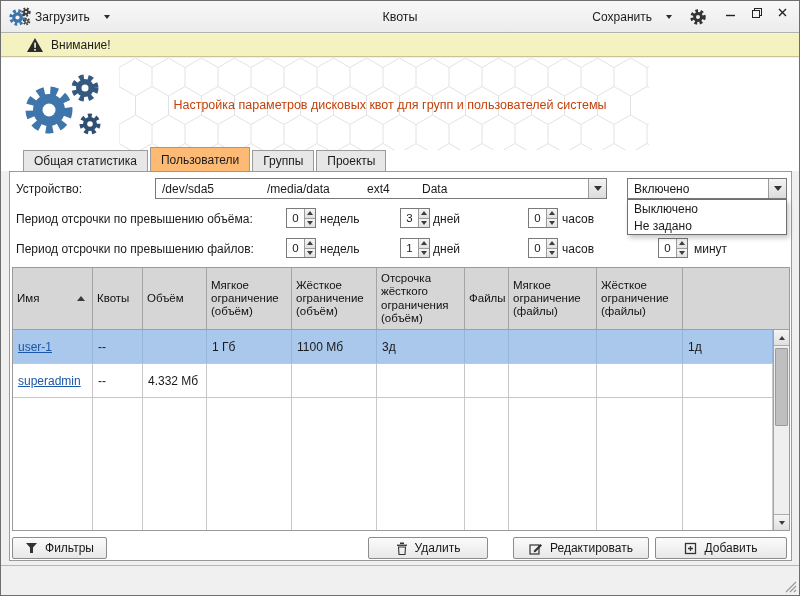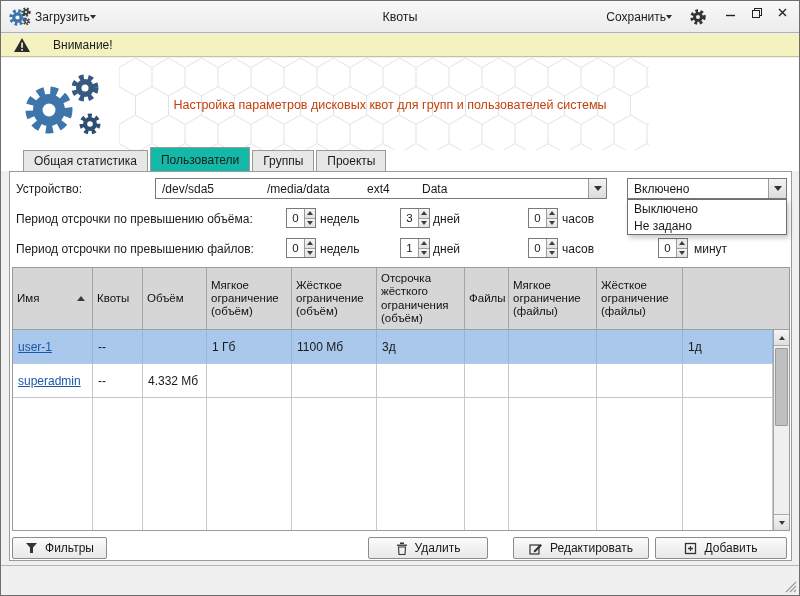--- a/index.html
+++ b/index.html
@@ -3,42 +3,42 @@
 <meta charset="utf-8">
 <style>
 *{margin:0;padding:0;box-sizing:border-box}
 html,body{width:800px;height:596px}
 body{font-family:"Liberation Sans","DejaVu Sans",sans-serif;font-size:12px;color:#1a1a1a;background:#fff}
 .window{position:relative;width:800px;height:596px;border:1px solid #6e6e6e;background:#f0f0f0;overflow:hidden}
 
 
 .titlebar{position:absolute;left:0;top:0;right:0;height:32px;background:linear-gradient(#f8f8f8,#ececec);border-bottom:1px solid #b2b2b2}
 .appicon{position:absolute;left:7px;top:4px}
-.menu-btn{display:flex;align-items:center;gap:0;height:32px;font-size:12px;color:#1c1c1c;cursor:default}
+.menu-btn{display:flex;align-items:center;gap:14px;height:32px;font-size:12px;color:#1c1c1c;cursor:default}
 .load-btn{position:absolute;left:34px;top:0}
 .win-title{position:absolute;left:0;right:0;top:0;height:32px;display:flex;align-items:center;justify-content:center;font-size:12.5px;pointer-events:none}
 .tb-right{position:absolute;right:10px;top:0;height:32px;display:flex;align-items:center;gap:17px}
 .winbtns{display:flex;gap:13px;align-self:flex-start;margin-top:5px}
 .winbtn{width:13px;height:13px;display:flex;align-items:center;justify-content:center;cursor:default}
 .arr-s{width:0;height:0;border-left:3.5px solid transparent;border-right:3.5px solid transparent;border-top:4.5px solid #2b2b2b}
 
 
-.warnbar{position:absolute;left:0;top:33px;right:0;height:23px;background:#f5f2c2;border-bottom:1px solid #c8c397;display:flex;align-items:center;padding-left:12px;gap:22px}
+.warnbar{position:absolute;left:0;top:33px;right:0;height:23px;background:#f5f2c2;border-bottom:1px solid #c8c397;display:flex;align-items:center;padding-left:25px;gap:7px}
 .warn-text{font-size:12px;color:#1c1c1c}
 
 
 .hero{position:absolute;left:0;top:57px;right:0;height:113px;background:#fff}
 .hex{position:absolute;left:118px;top:0}
 .logo{position:absolute;left:10px;top:6px}
 .hero-text{position:absolute;left:110px;right:130px;top:40px;text-align:center;font-size:12.5px;color:#c2410c}
 
 
 .tabs{position:absolute;left:8px;top:147px;right:8px;height:23px;display:flex;align-items:flex-end;padding-left:14px;z-index:5}
 .tab{height:21px;background:#e7e7e7;border:1px solid #9a9a9a;border-bottom:none;padding:3px 10px 0;margin-right:2px;font-size:12px;color:#1c1c1c;cursor:default}
-.tab.active{height:24px;background:#14b8a6;padding-top:5px;position:relative;z-index:6}
+.tab.active{height:24px;background:#fdba74;padding-top:5px;position:relative;z-index:6}
 
 
 .panel{position:absolute;left:8px;top:170px;width:783px;height:390px;background:#fff;border:1px solid #9a9a9a;z-index:4}
 .flabel{position:absolute;font-size:12px;color:#1a1a1a;white-space:nowrap}
 
 .combo{position:absolute;display:flex;height:21px;border:1px solid #7a7a7a;background:#fff;align-items:stretch}
 .combo-text{flex:1;display:flex;align-items:center;padding:0 6px;white-space:pre;overflow:hidden;font-size:12px}
 .combo-arrow{width:18px;border-left:1px solid #9c9c9c;background:linear-gradient(#f4f4f4,#dcdcdc);display:flex;align-items:center;justify-content:center}
 .arr-c{width:0;height:0;border-left:4px solid transparent;border-right:4px solid transparent;border-top:5px solid #333}
 .dpart{display:inline-block}

